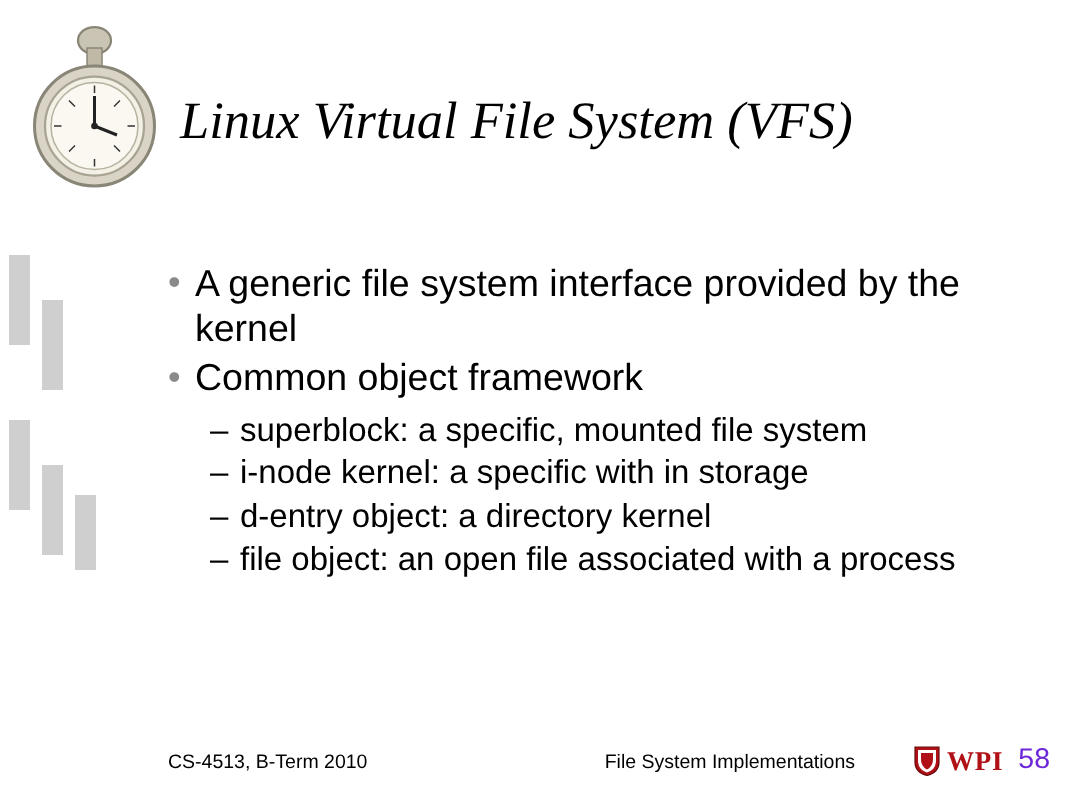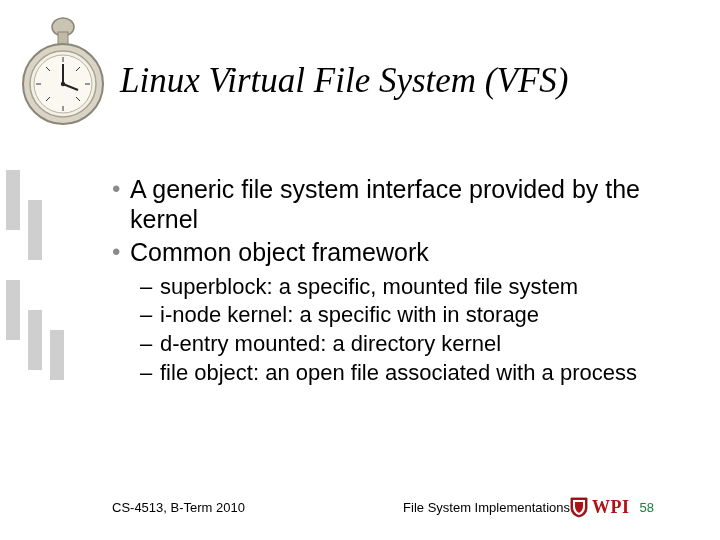--- a/index.html
+++ b/index.html
@@ -103,41 +103,42 @@
     flex: 0 0 210px;
   }
   .footer .center {
     flex: 1;
     text-align: right;
   }
   .footer .right {
     flex: 0 0 130px;
     display: flex;
     align-items: center;
+    justify-content: flex-end;
     gap: 10px;
   }
   .wpi-logo {
     display: flex;
     align-items: center;
     gap: 4px;
   }
   .wpi-shield {
     width: 18px;
     height: 22px;
   }
   .wpi-text {
     font-family: "Times New Roman", serif;
     font-weight: bold;
     font-size: 18px;
     color: #b01116;
     letter-spacing: 0.5px;
   }
   .pagenum {
-    font-size: 13px;
-    color: #15803d;
+    font-size: 19px;
+    color: #6d28d9;
   }
 </style>
 </head>
 <body>
 
 <div class="slide">
 
   <div class="watch-icon">
     <svg viewBox="0 0 90 120">
       <ellipse cx="45" cy="15" rx="11" ry="9" fill="#c9c4b4" stroke="#8a8677" stroke-width="1.5"></ellipse>
@@ -185,21 +186,21 @@
       <div class="bullet2">
         <div class="dash">–</div>
         <div class="txt"><span class="term">superblock:</span><span> a specific, mounted file system</span></div>
       </div>
       <div class="bullet2">
         <div class="dash">–</div>
         <div class="txt"><span class="term">i-node kernel:</span><span> a specific with in storage</span></div>
       </div>
       <div class="bullet2">
         <div class="dash">–</div>
-        <div class="txt"><span class="term">d-entry mounted:</span><span> a directory kernel</span></div>
+        <div class="txt"><span class="term">d-entry object:</span><span> a directory kernel</span></div>
       </div>
       <div class="bullet2">
         <div class="dash">–</div>
         <div class="txt"><span class="term">file object:</span><span> an open file associated with a process</span></div>
       </div>
     </div>
   </div>
 
   <div class="footer">
     <div class="left">CS-4513, B-Term 2010</div>

